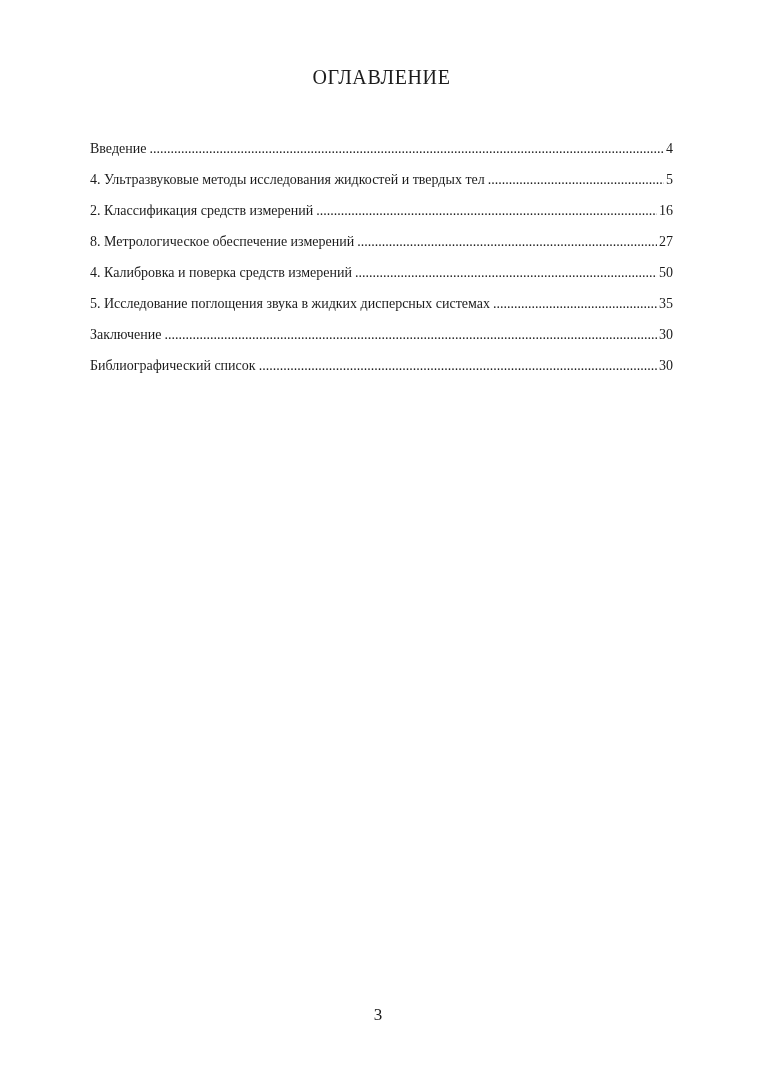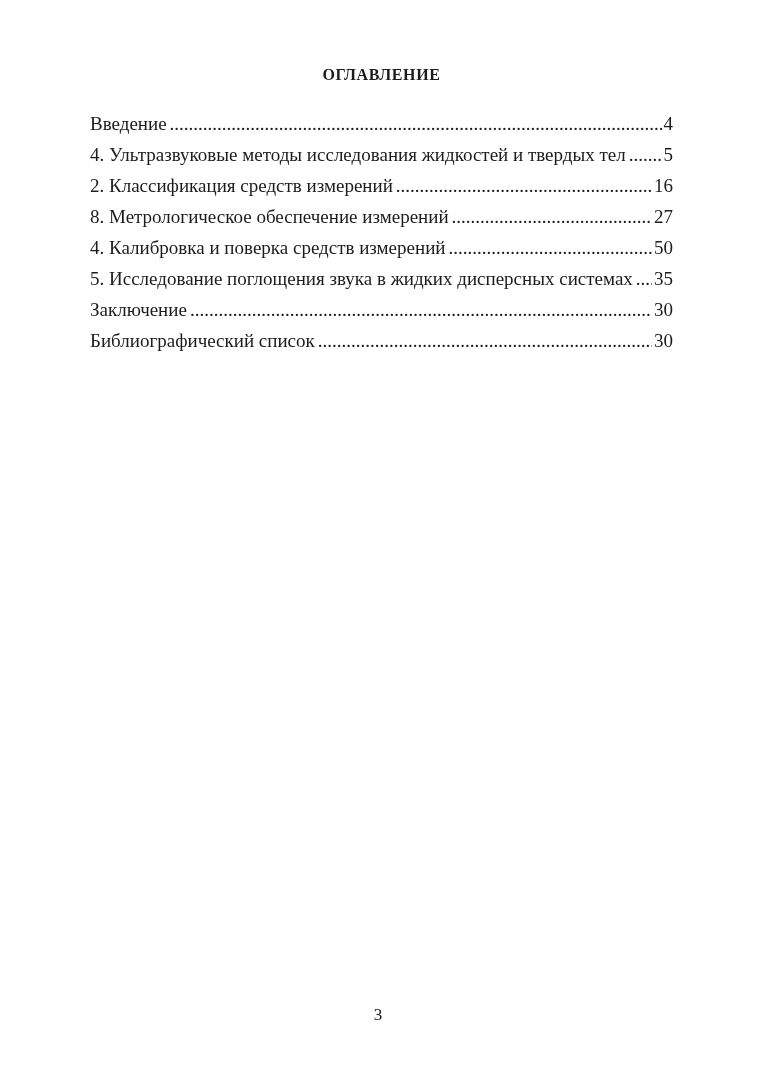--- a/index.html
+++ b/index.html
@@ -20,28 +20,28 @@
     inset: 0;
     background: #ffffff;
   }
   .content {
     position: absolute;
     left: 90px;
     right: 91px;
     top: 66px;
   }
   .doc-title {
-    margin: 0 0 24px 0;
+    margin: 0 0 44px 0;
     text-align: center;
-    font-size: 16px;
-    font-weight: bold;
+    font-size: 20px;
+    font-weight: normal;
     letter-spacing: 0.6px;
   }
   .toc {
-    font-size: 19px;
+    font-size: 14px;
   }
   .toc-row {
     display: flex;
     align-items: baseline;
     line-height: 31px;
   }
   .toc-label {
     white-space: nowrap;
     flex: 0 0 auto;
   }

